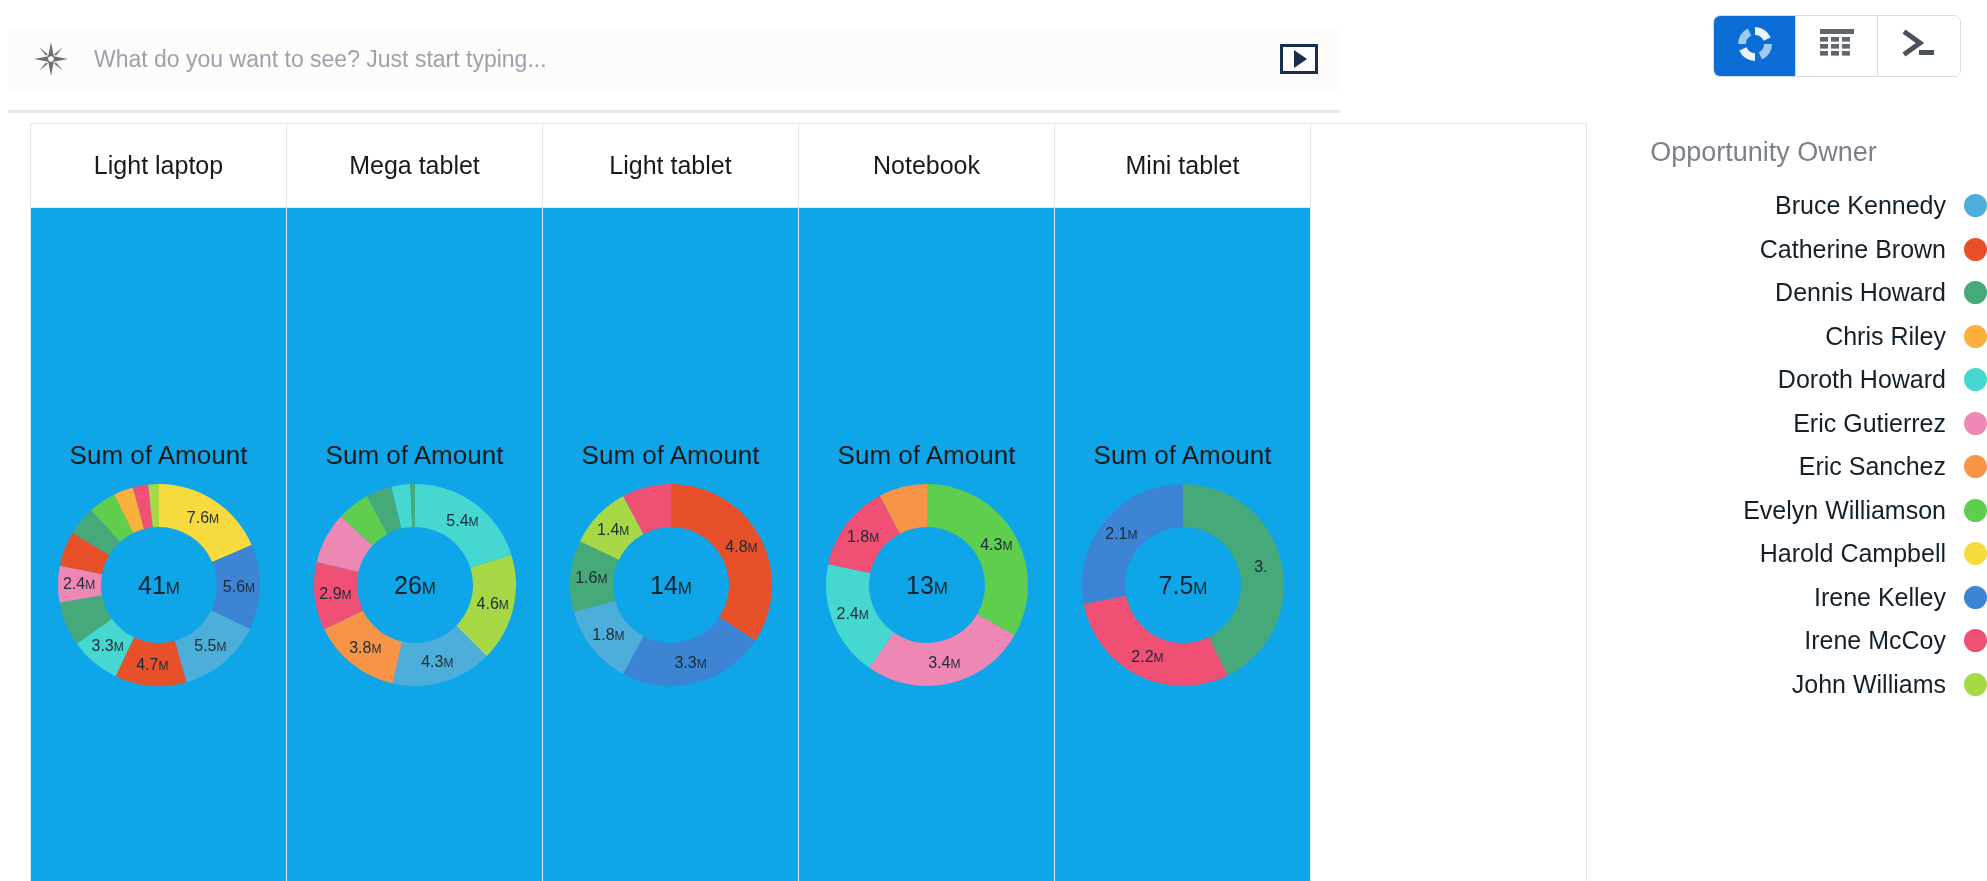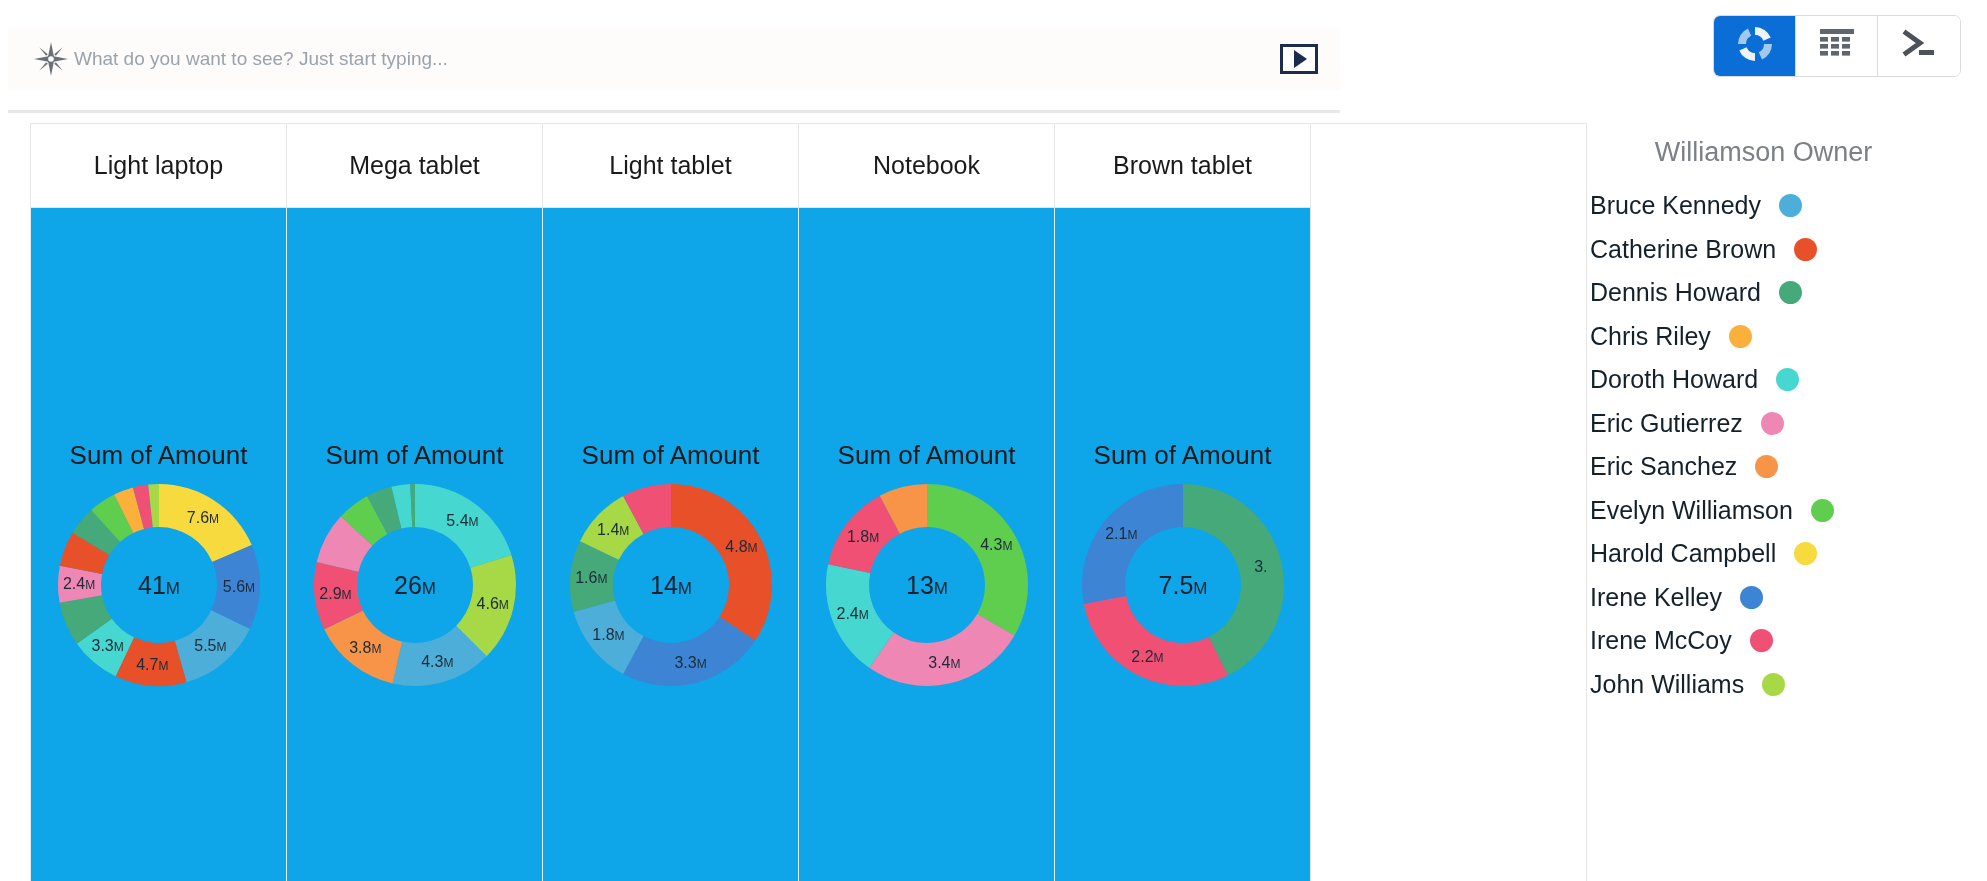--- a/index.html
+++ b/index.html
@@ -27,22 +27,22 @@
   .sparkle-icon {
     width: 46px; height: 46px; margin-left: 20px;
     flex: 0 0 46px;
     display: flex; align-items: center; justify-content: center;
     color: #6b7076;
   }
   .search-input {
     flex: 1 1 auto;
     border: none; outline: none; background: transparent;
     font-family: "Liberation Sans", sans-serif;
-    font-size: 19px; color: #9aa3ad;
-    padding: 0;
+    font-size: 23px; color: #9aa3ad;
+    margin-left: 20px; padding: 0;
   }
   .search-input::placeholder { color: #9aa3ad; opacity: 1; }
   .run-btn {
     flex: 0 0 auto; margin-right: 22px;
     width: 38px; height: 30px;
     border: 3px solid #1b2d4f; background: #fff;
     display: flex; align-items: center; justify-content: center;
     cursor: pointer;
   }
   .run-btn .tri {
@@ -121,22 +121,22 @@
     position: absolute; left: 1590px; top: 123px;
     width: 397px; height: 758px;
     background: #fff;
     padding-top: 14px;
   }
   .legend-title {
     font-size: 27px; color: #7b8187;
     text-align: center; padding-right: 50px; margin-bottom: 16px;
   }
   .legend-item {
-    display: flex; align-items: center; justify-content: flex-start;
-    height: 43.5px; padding-right: 26px; cursor: pointer;
+    display: flex; align-items: center; justify-content: flex-end;
+    height: 43.5px; cursor: pointer;
   }
   .legend-label { font-size: 25px; color: #14202a; margin-right: 18px; white-space: nowrap; }
   .legend-dot { width: 23px; height: 23px; border-radius: 50%; flex: 0 0 23px; }
 
   
   .clip-cover {
     position: absolute; left: 1587px; top: 123px;
     width: 4px; height: 758px; background: #fff;
   }
 </style>
@@ -209,21 +209,21 @@
       </div>
     </div>
   </div>
 
   <div class="grid-area">
     <div class="col-headers" id="col-headers">
         <div class="col-head">Light laptop</div>
         <div class="col-head">Mega tablet</div>
         <div class="col-head">Light tablet</div>
         <div class="col-head">Notebook</div>
-        <div class="col-head">Brown tablet</div>
+        <div class="col-head">Mini tablet</div>
       </div>
     <div class="col-body-row" id="col-bodies">
         <div class="col-body">
           <div class="chart-title">Sum of Amount</div>
           <div class="donut-holder">
             <svg width="210" height="210" viewBox="0 0 210 210">
               <path d="M 105 4 A 101 101 0 0 1 197.78517857658866 65.10124517593874 L 158.28257779645685 82.08784376440047 A 58 58 0 0 0 105 47 Z" fill="#f7da3e"></path>
               <path d="M 197.78517857658866 65.10124517593874 A 101 101 0 0 1 195.853457576134 149.12084820650688 L 157.17327266748288 130.3367247126475 A 58 58 0 0 0 158.28257779645685 82.08784376440047 Z" fill="#3d84d4"></path>
               <path d="M 195.853457576134 149.12084820650688 A 101 101 0 0 1 132.50857890548372 202.18167567294142 L 120.79700570809956 160.8072989012931 A 58 58 0 0 0 157.17327266748288 130.3367247126475 Z" fill="#4dafd9"></path>
               <path d="M 132.50857890548372 202.18167567294142 A 101 101 0 0 1 61.576597652876224 196.18885967375513 L 80.06378875115664 157.36587981265146 A 58 58 0 0 0 120.79700570809956 160.8072989012931 Z" fill="#e8502a"></path>
@@ -317,21 +317,21 @@
               <text class="slice-label" x="43.35894057793688" y="59.0060808201048" text-anchor="middle">2.1<tspan class="suffix">M</tspan></text>
               <text class="center-total" x="105" y="114">7.5<tspan class="suffix">M</tspan></text>
             </svg>
           </div>
         </div>
       </div>
   </div>
   <div class="clip-cover"></div>
 
   <div class="legend">
-    <div class="legend-title">Williamson Owner</div>
+    <div class="legend-title">Opportunity Owner</div>
     <div id="legend-items">
         <div class="legend-item">
           <span class="legend-label">Bruce Kennedy</span>
           <span class="legend-dot" style="background: rgb(77, 175, 217);"></span>
         </div>
         <div class="legend-item">
           <span class="legend-label">Catherine Brown</span>
           <span class="legend-dot" style="background: rgb(232, 80, 42);"></span>
         </div>
         <div class="legend-item">

